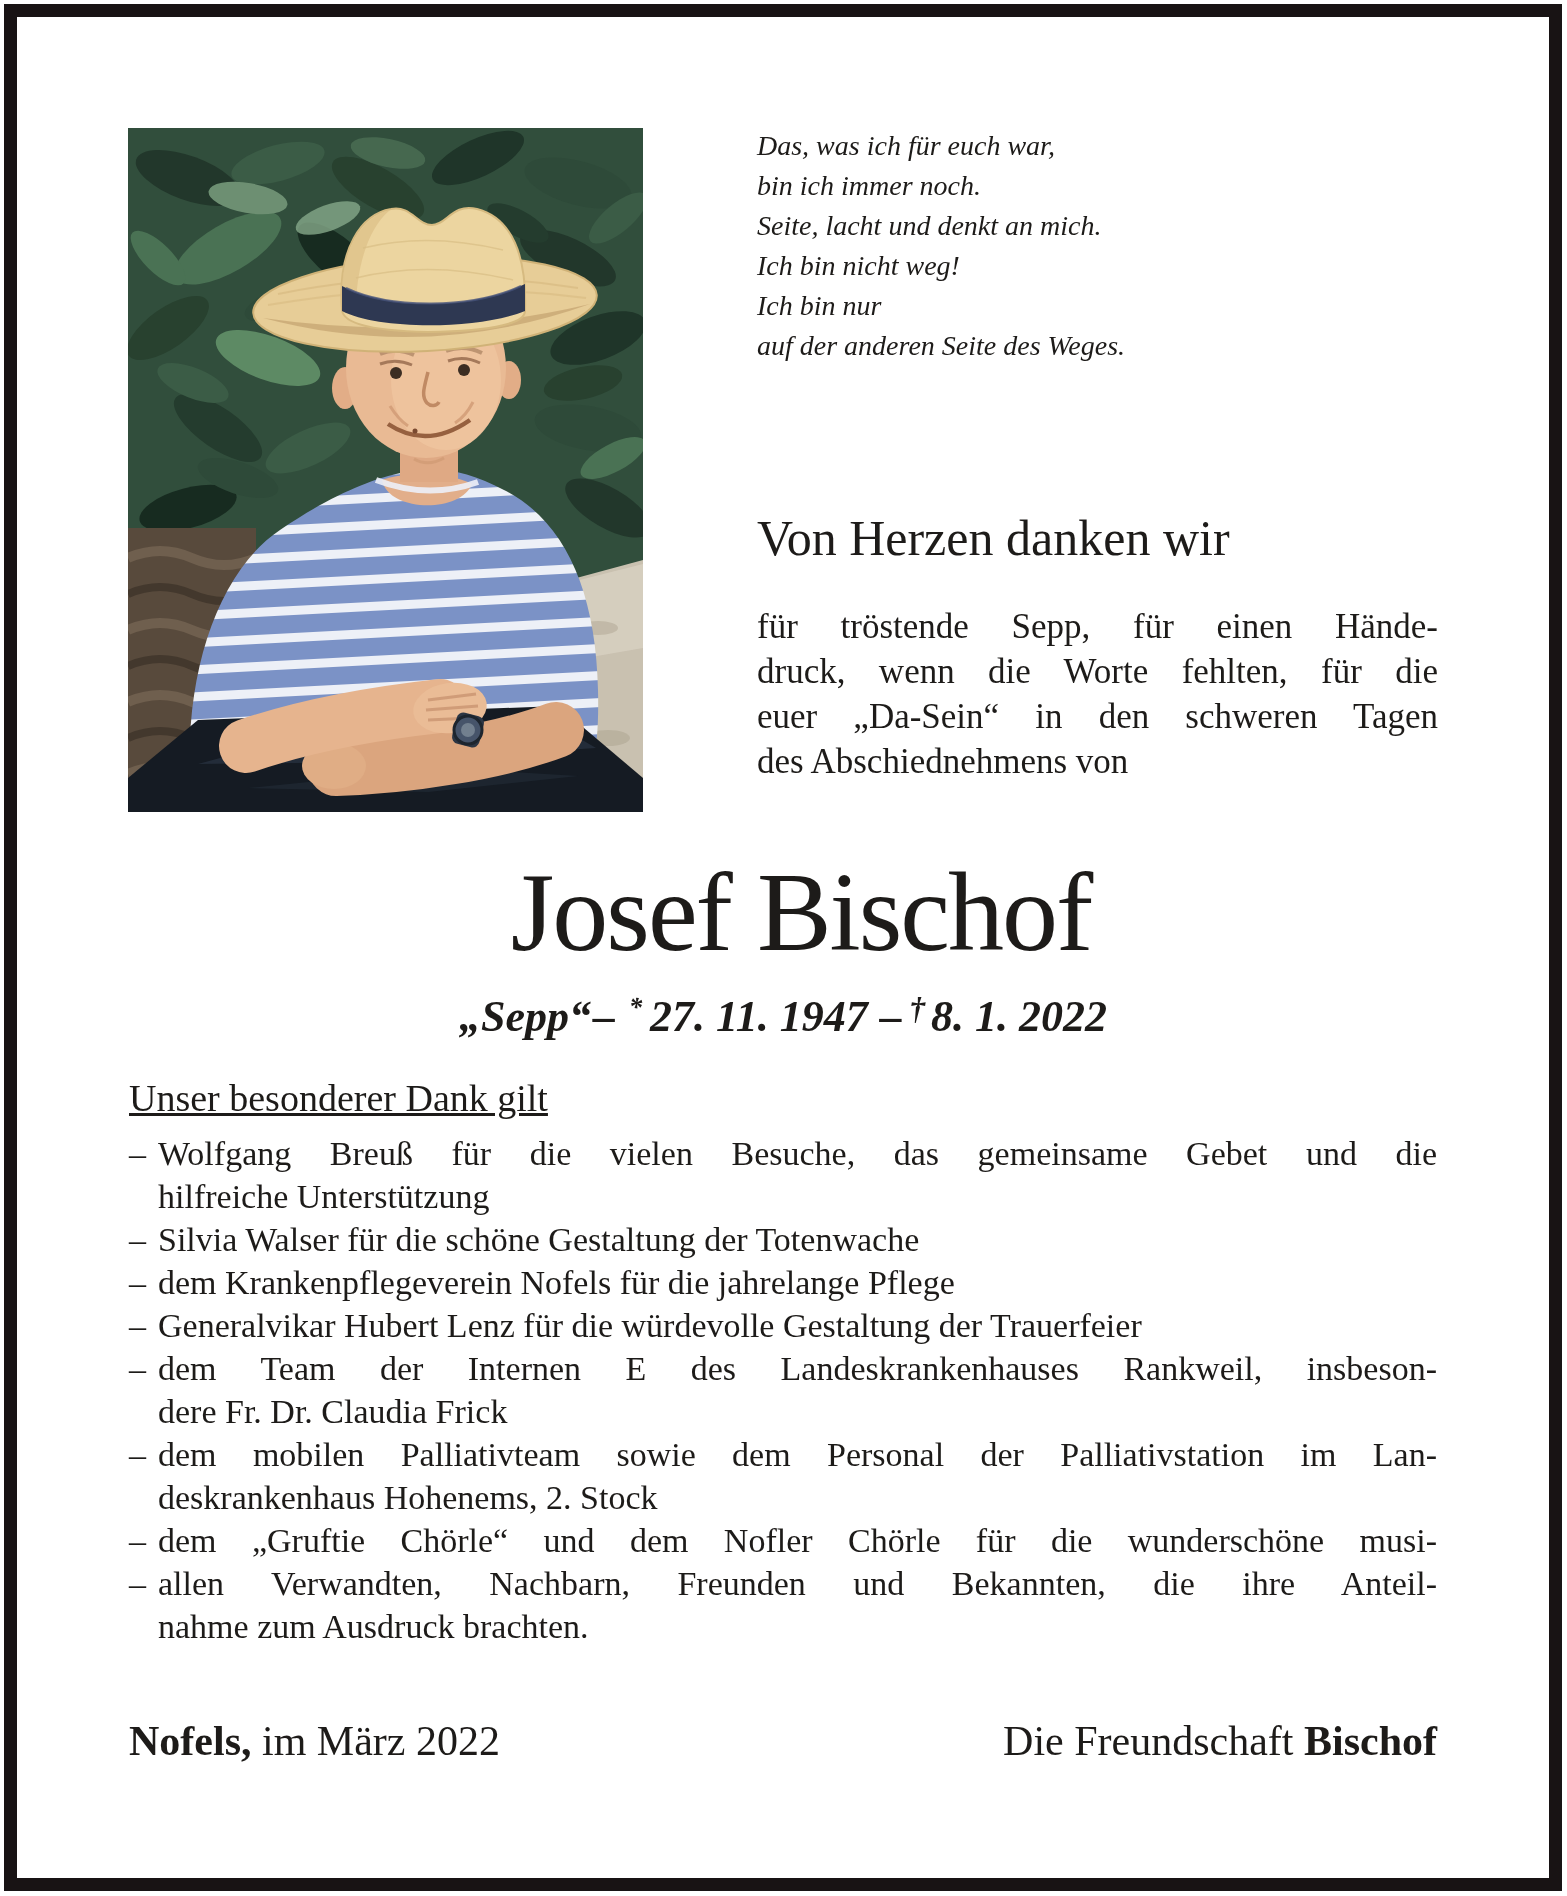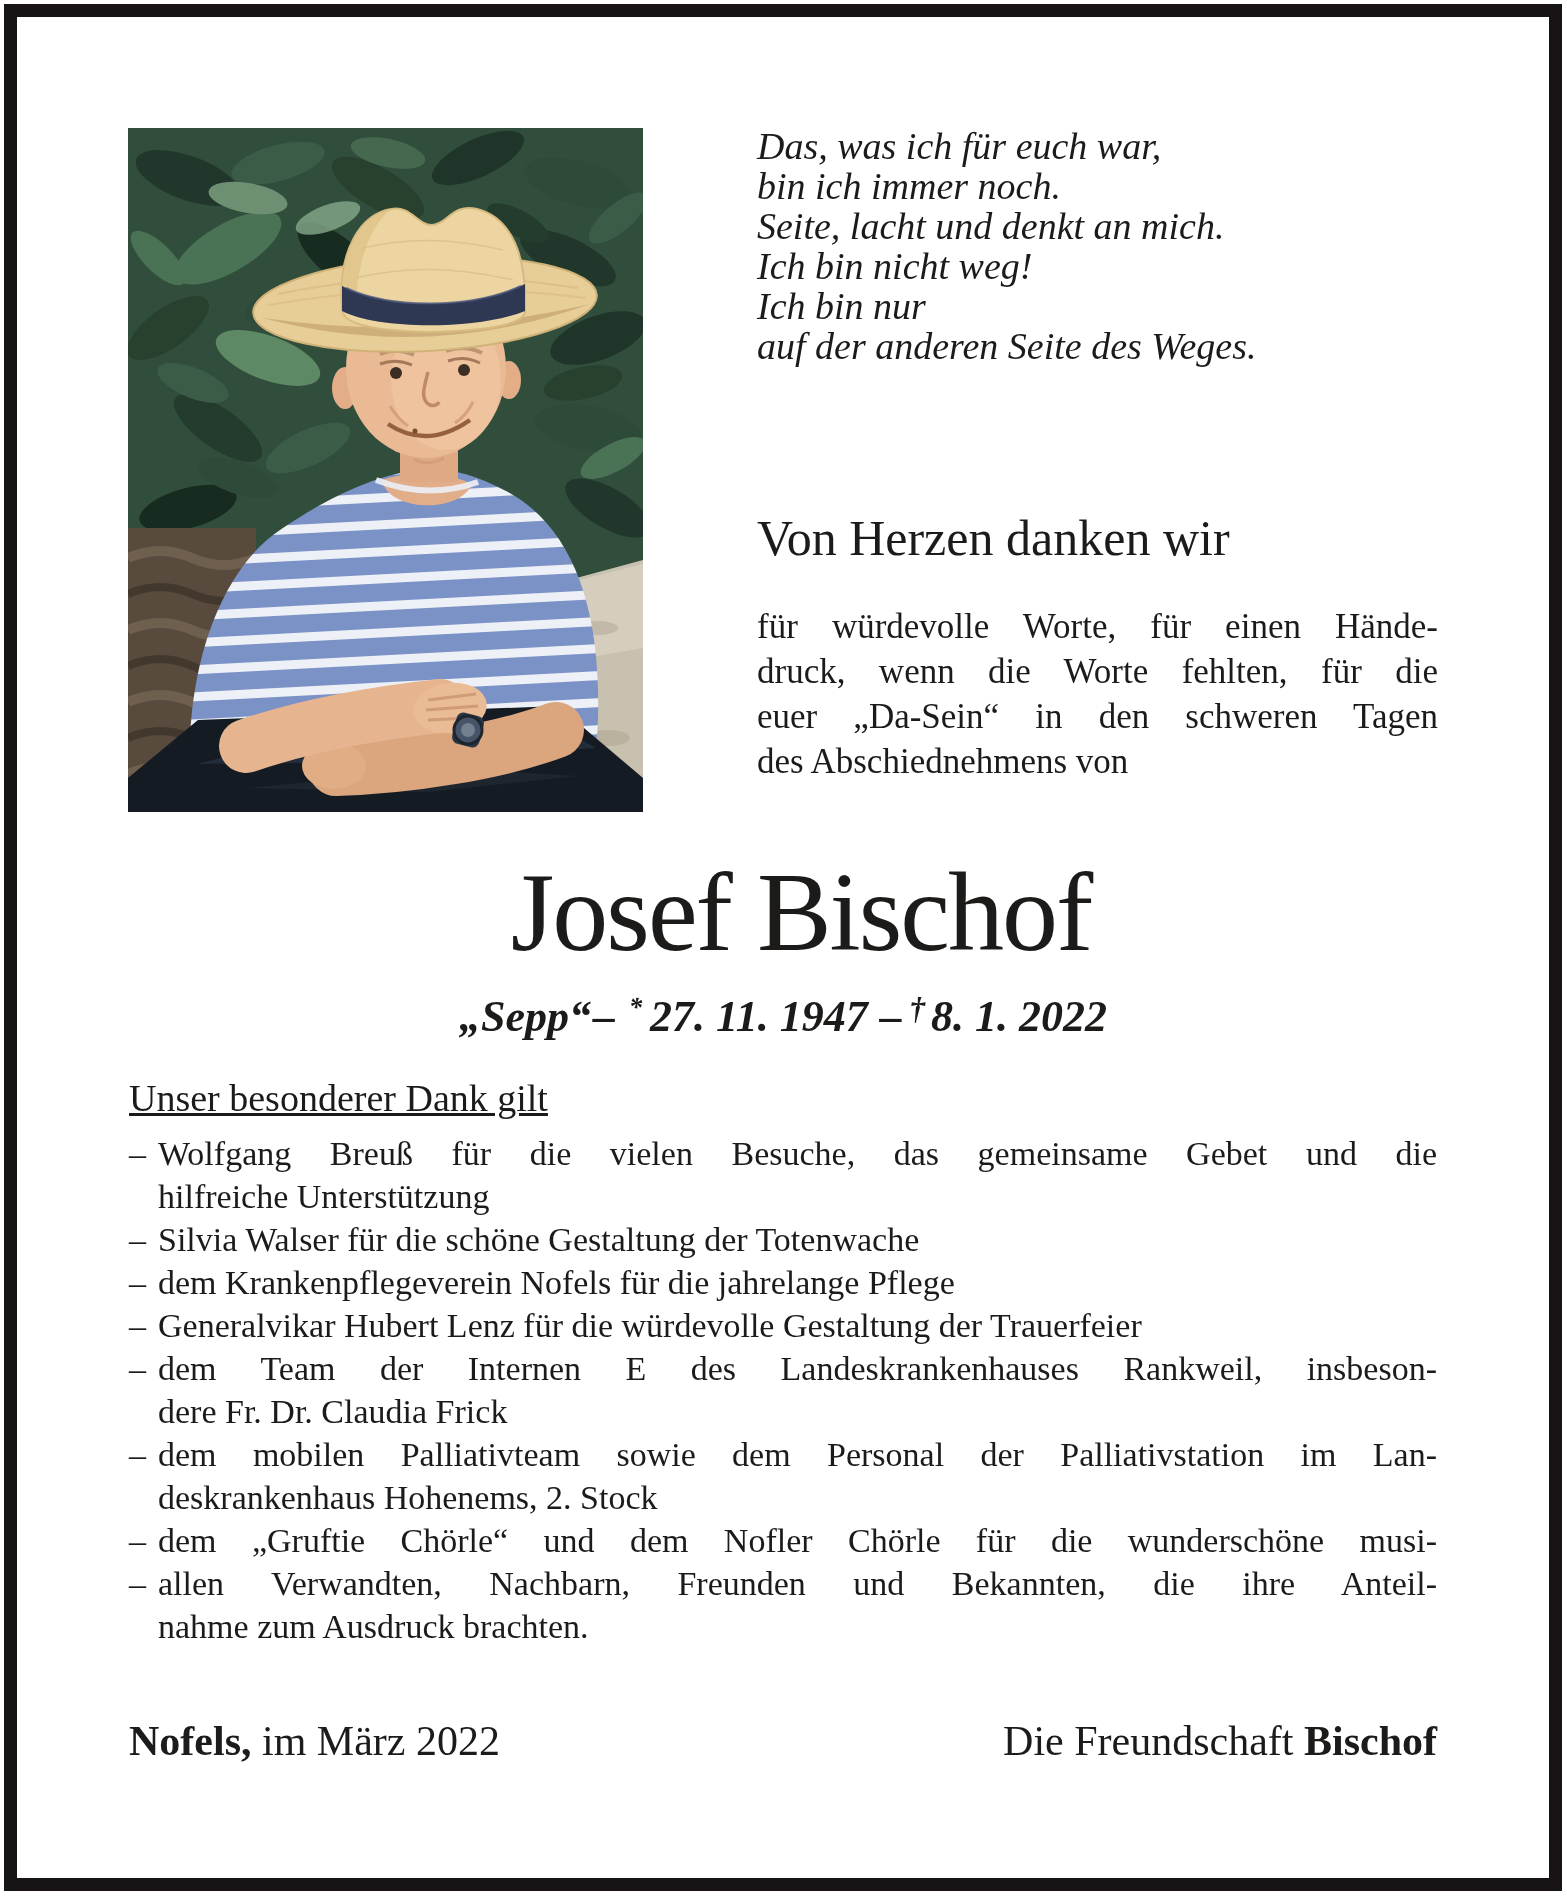--- a/index.html
+++ b/index.html
@@ -8,21 +8,21 @@
     background:#ffffff;color:#1d1b19;
     font-family:"Liberation Serif","DejaVu Serif",serif;
   }
   .frame{
     position:absolute;left:4px;top:4px;right:5px;bottom:5px;
     border:13px solid #181314;
   }
   .abs{position:absolute;}
   .photo{left:128px;top:128px;width:515px;height:684px;}
   .photo svg{display:block;}
-  .poem{left:757px;top:126px;font-style:italic;font-size:38px;line-height:40px;}
+  .poem{left:757px;top:126px;font-style:italic;font-size:28px;line-height:40px;}
   .heading{left:757px;top:513px;font-size:50px;line-height:1;text-align:center;}
   .para{left:757px;top:604px;width:681px;font-size:35px;line-height:45px;}
   .line.just{text-align:justify;text-align-last:justify;}
   .name{left:147px;top:856px;width:1308px;text-align:center;
         font-size:112px;line-height:1;letter-spacing:-2px;}
   .dates{left:129px;top:995px;width:1308px;text-align:center;
          font-size:44px;font-weight:bold;line-height:1;font-style:italic;}
   .dates .sym-star{font-size:0.60em;position:relative;top:-0.55em;margin:0 8px 0 10px;}
   .dates .sym-cross{font-size:0.70em;position:relative;top:-0.40em;margin:0 6px 0 8px;}
   .dates .sep1{margin:0 4px 0 2px;}
@@ -171,21 +171,21 @@
     <div class="poem-line">Seite, lacht und denkt an mich.</div>
     <div class="poem-line">Ich bin nicht weg!</div>
     <div class="poem-line">Ich bin nur</div>
     <div class="poem-line">auf der anderen Seite des Weges.</div>
   </div>
 
 <div class="abs heading">Von Herzen danken wir</div>
 
 <div class="abs para">
 
-<div class="line just">für würdevolle Worte, für einen Hände-</div>
+<div class="line just">für tröstende Sepp, für einen Hände-</div>
     <div class="line just">druck, wenn die Worte fehlten, für die</div>
     <div class="line just">euer „Da-Sein“ in den schweren Tagen</div>
     <div class="line">des Abschiednehmens von</div>
   </div>
 
 <div class="abs name">Josef Bischof</div>
 
 <div class="abs dates">
   <span>„Sepp“</span><span class="sep1">–</span><span class="sym-star">*</span><span>27. 11. 1947</span><span class="sep2">–</span><span class="sym-cross">†</span><span>8. 1. 2022</span>
 </div>

